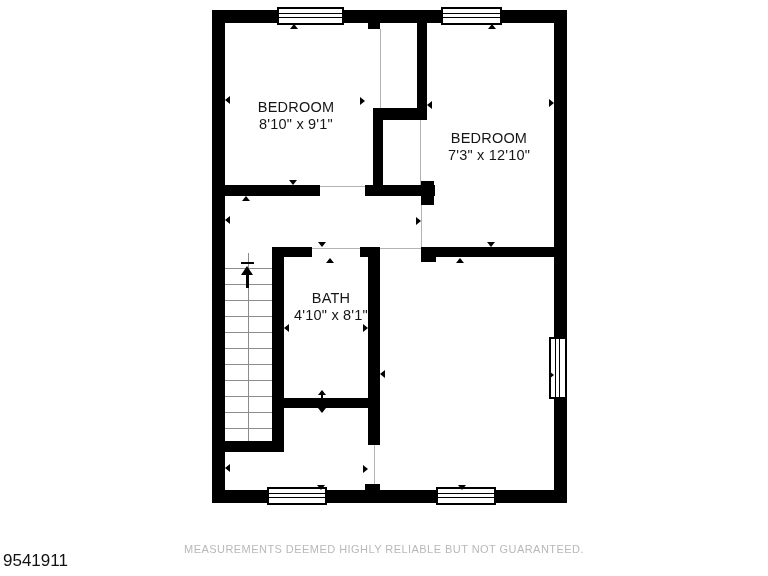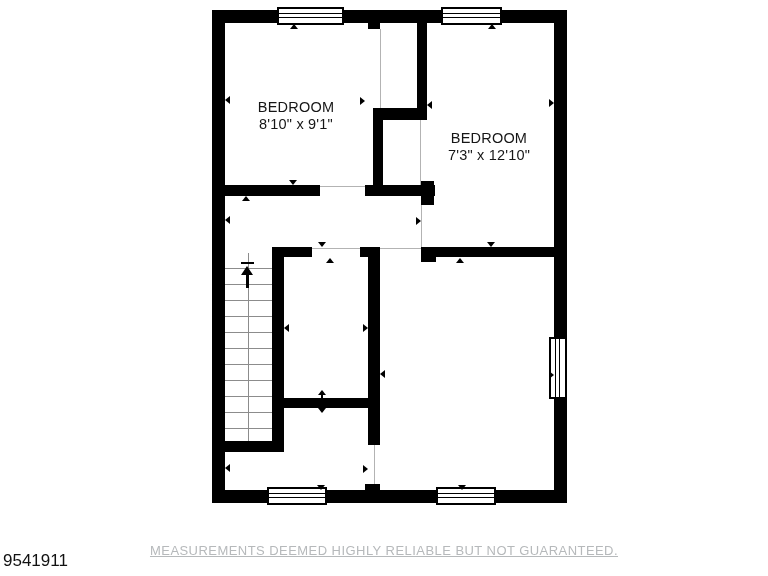--- a/index.html
+++ b/index.html
@@ -18,21 +18,21 @@
   .mk.left{border-top:4px solid transparent;border-bottom:4px solid transparent;border-right:5px solid #000;}
   .mk.right{border-top:4px solid transparent;border-bottom:4px solid transparent;border-left:5px solid #000;}
   .stair-arrow-head{position:absolute;width:0;height:0;border-left:6px solid transparent;
       border-right:6px solid transparent;border-bottom:9px solid #000;}
   .bar{position:absolute;background:#000;}
   .room-label{position:absolute;transform:translate(-50%,-50%);text-align:center;
       color:#161616;white-space:nowrap;font-size:14.5px;line-height:16.5px;letter-spacing:.2px;}
   .room-label .rname,.room-label .rdims{display:block;}
   #listing-id{position:absolute;left:3px;top:551px;font-size:17px;color:#111;}
   #disclaimer{position:absolute;left:384px;top:543px;transform:translateX(-50%);
-      font-size:13px;letter-spacing:.45px;color:#b6b9bb;white-space:nowrap;text-decoration:underline;}
+      font-size:11px;letter-spacing:.45px;color:#b6b9bb;white-space:nowrap;}
 </style>
 </head>
 <body>
 
 <div id="canvas">
 
   <div class="wall" style="left:212px;top:10px;width:355px;height:13px"></div>
   <div class="wall" style="left:212px;top:490px;width:355px;height:13px"></div>
   <div class="wall" style="left:212px;top:10px;width:13px;height:493px"></div>
   <div class="wall" style="left:554px;top:10px;width:13px;height:493px"></div>
@@ -117,17 +117,21 @@
   <div class="mk down" style="left:318px;top:408px"></div>
 
   <div class="room-label" style="left:296px;top:115px">
     <span class="rname">BEDROOM</span>
     <span class="rdims">8'10" x 9'1"</span>
   </div>
   <div class="room-label" style="left:489px;top:146px">
     <span class="rname">BEDROOM</span>
     <span class="rdims">7'3" x 12'10"</span>
   </div>
+  <div class="room-label" style="left:331px;top:306px">
+    <span class="rname">BATH</span>
+    <span class="rdims">4'10" x 8'1"</span>
+  </div>
 
   <div id="listing-id">9541911</div>
   <div id="disclaimer">MEASUREMENTS DEEMED HIGHLY RELIABLE BUT NOT GUARANTEED.</div>
 
 </div>
 
 </body></html>

